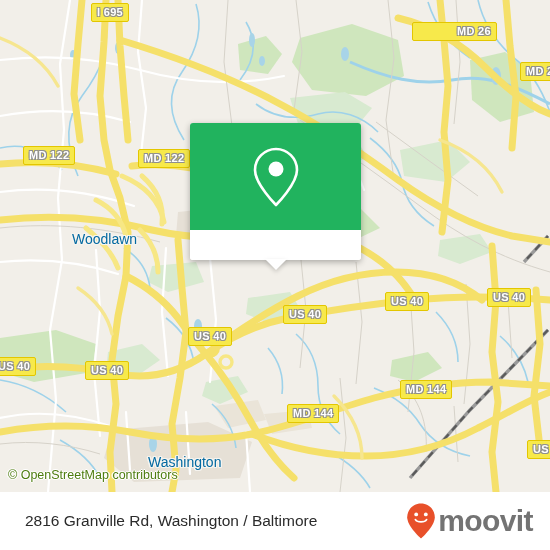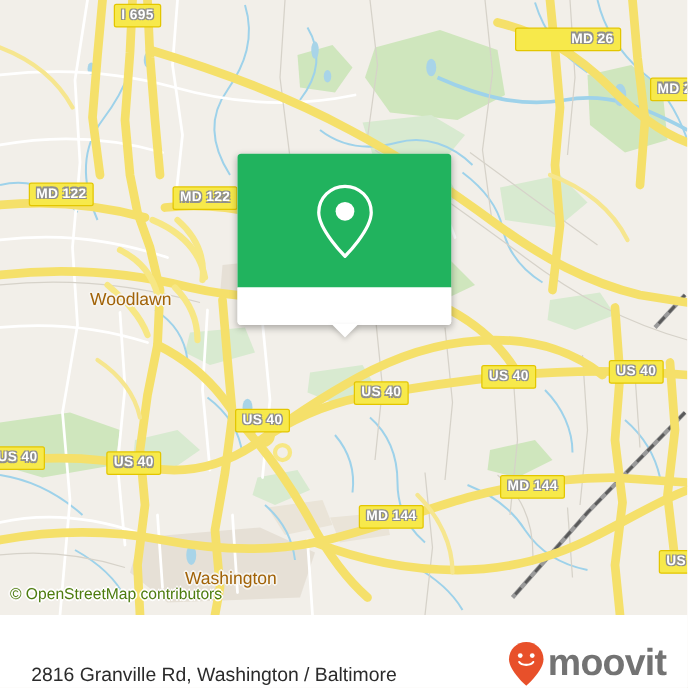--- a/index.html
+++ b/index.html
@@ -55,21 +55,21 @@
     white-space: nowrap;
     text-shadow:
       -1px -1px 0 #8f8f8f, 1px -1px 0 #8f8f8f,
       -1px  1px 0 #8f8f8f, 1px  1px 0 #8f8f8f;
     box-sizing: border-box;
   }
 
   
   .place-label {
     position: absolute;
-    color: #a16207;
+    color: #0369a1;
     font-family: "Liberation Sans", sans-serif;
     font-size: 14px;
     font-weight: normal;
     white-space: nowrap;
     text-shadow:
       -1.4px 0 #f6f4ef, 1.4px 0 #f6f4ef,
       0 -1.4px #f6f4ef, 0 1.4px #f6f4ef,
       -1px -1px #f6f4ef, 1px -1px #f6f4ef,
       -1px 1px #f6f4ef, 1px 1px #f6f4ef;
   }
@@ -137,21 +137,21 @@
 
   
   #footer {
     position: absolute;
     left: 0;
     top: 492px;
     width: 547px;
     height: 58px;
     background: #ffffff;
     display: flex;
-    align-items: flex-end;
+    align-items: center;
     justify-content: space-between;
     box-sizing: border-box;
     padding: 0 8px 0 25px;
   }
   #footer-address {
     font-family: "Liberation Sans", sans-serif;
     font-size: 15.5px;
     color: #2b2b2b;
     white-space: nowrap;
   }

